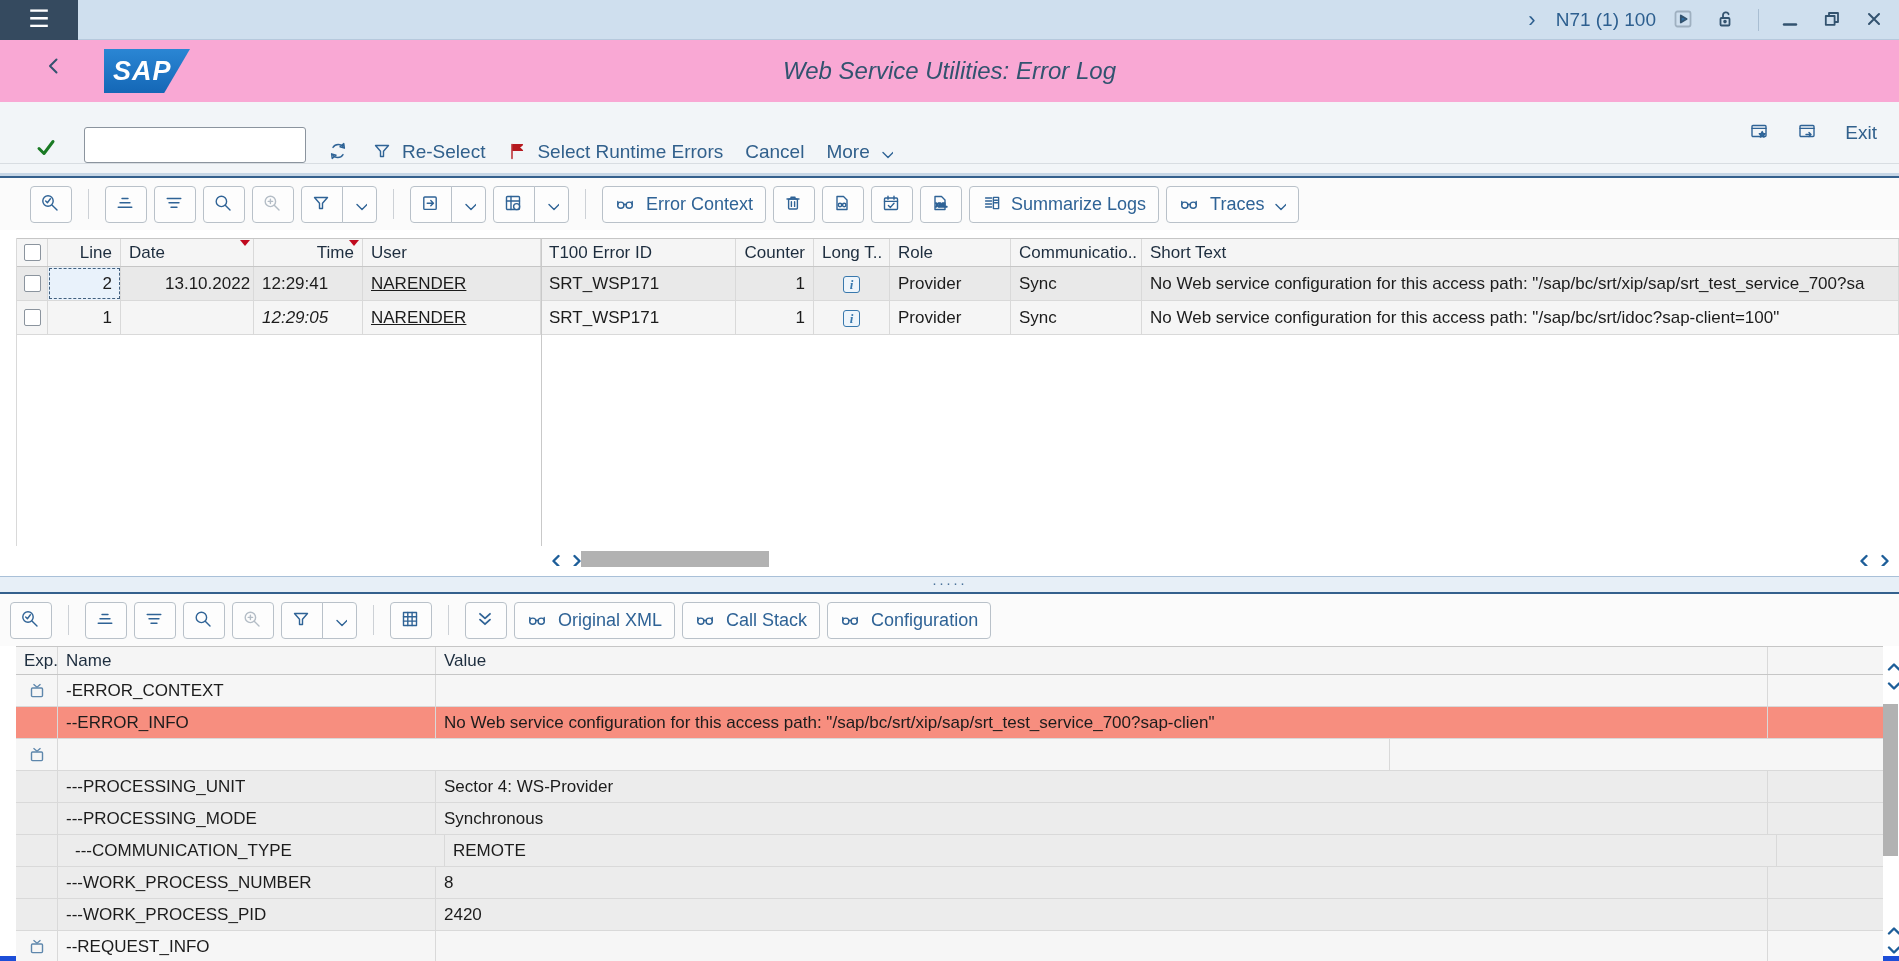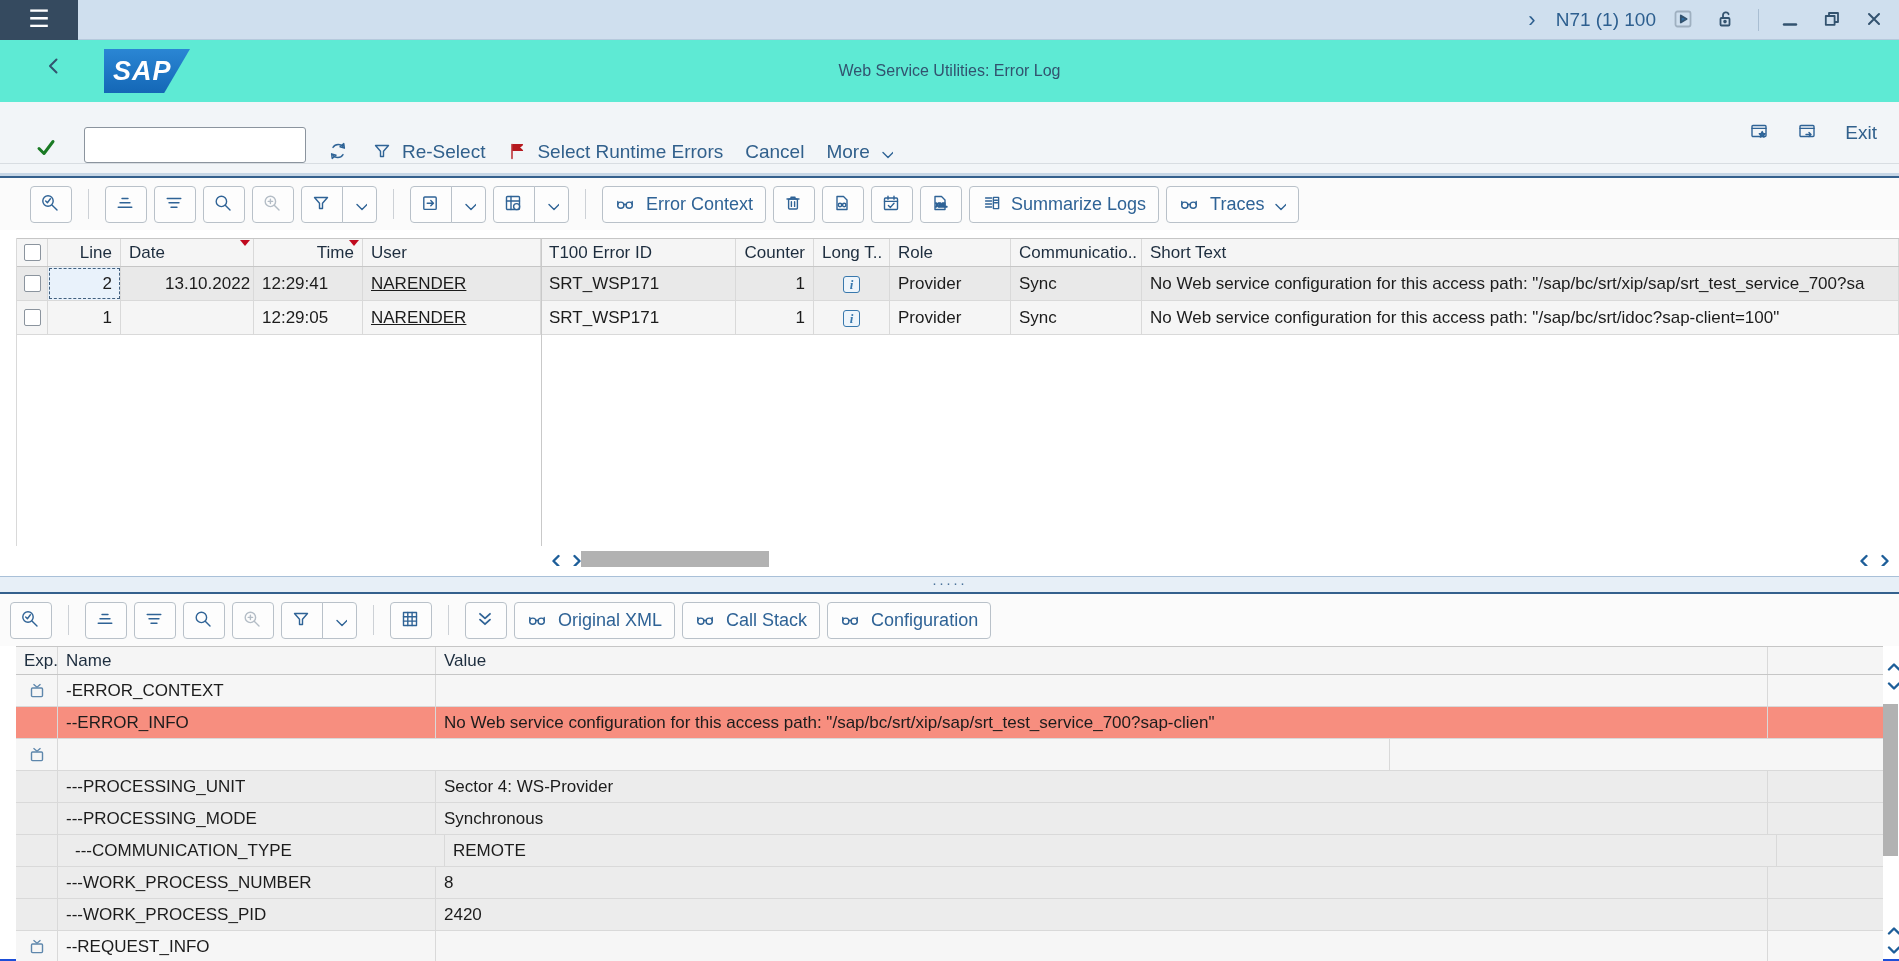--- a/index.html
+++ b/index.html
@@ -15,25 +15,25 @@
   #topbar { position:absolute; left:0; top:0; width:1899px; height:40px; background:#cfdfee; border-bottom:1px solid #b6c9dc; }
   #menu-btn { position:absolute; left:0; top:0; width:78px; height:40px; background:#354a5f; color:#fff; font-size:24px; text-align:center; line-height:38px; cursor:pointer; }
   #sys-cluster { position:absolute; right:10px; top:0; height:40px; display:flex; align-items:center; gap:14px; }
   #sys-chevron { color:#2d5f8f; font-size:22px; line-height:1; margin-right:6px; }
   #sys-text { color:#2d5f8f; font-size:19px; }
   .sys-divider { width:1px; height:22px; background:#a9bed2; margin:0 4px; }
   .winbtn { width:28px; height:28px; display:flex; align-items:center; justify-content:center; }
   .winbtn .ic * { stroke:#33536f; stroke-width:1.8; }
 
   
-  #titlebar { position:absolute; left:0; top:40px; width:1899px; height:62px; background:#5eead4; }
+  #titlebar { position:absolute; left:0; top:40px; width:1899px; height:62px; background:#f9a8d4; }
   #back-btn { position:absolute; left:44px; top:16px; width:30px; height:30px; }
   #back-btn .ic * { stroke:#33536f; stroke-width:2; }
   #sap-logo { position:absolute; left:104px; top:9px; width:86px; height:44px; background:linear-gradient(180deg,#2a86d4,#1467b6); clip-path:polygon(0 0,100% 0,70% 100%,0 100%); color:#fff; font-weight:bold; font-style:italic; font-size:27px; line-height:44px; padding-left:9px; letter-spacing:1px; }
-  #page-title { position:absolute; left:0; top:0; width:100%; height:62px; text-align:center; line-height:62px; color:#32536f; font-size:16px; }
+  #page-title { position:absolute; left:0; top:0; width:100%; height:62px; text-align:center; line-height:62px; color:#32536f; font-size:24px;font-style:italic; }
 
   
   #main-toolbar { position:absolute; left:0; top:102px; width:1899px; height:62px; background:#f2f5f8; border-bottom:1px solid #d8dde2; }
   #tb-left { position:absolute; left:36px; top:0; height:61px; display:flex; align-items:flex-end; gap:22px; }
   #tb-right { position:absolute; right:22px; top:0; height:61px; display:flex; align-items:center; gap:24px; }
   .tb-item { display:flex; align-items:center; gap:8px; color:#31608c; font-size:19px; cursor:pointer; white-space:nowrap; }
   #ok-btn .ic { width:26px; height:26px; } #ok-btn .ic * { stroke:#1a7a24; stroke-width:3; }
   #command-box { width:222px; height:36px; background:#fff; border:1px solid #8b949e; border-radius:3px; display:flex; align-items:center; }
   #command-input { flex:1; border:none; outline:none; height:30px; font-size:17px; padding:0 8px; font-family:"Liberation Sans",sans-serif; background:transparent; }
   #command-box .ic { width:18px; height:18px; margin-right:8px; } .flag-ic * { stroke:#b6191f; }
@@ -76,21 +76,21 @@
   .scr-arrow .ic { width:15px; height:15px; } .scr-arrow .ic * { stroke:#1d5e99; stroke-width:2.4; }
   #hs-left { position:absolute; left:545px; top:4px; display:flex; gap:4px; }
   #hs-thumb { position:absolute; left:581px; top:5px; width:188px; height:16px; background:#b2b2b2; cursor:grab; }
   #hs-right { position:absolute; right:8px; top:4px; display:flex; gap:4px; }
 
   
   #splitter { position:absolute; left:0; top:576px; width:1899px; height:16px; background:#e7eff7; border-top:1px solid #a9c0d8; cursor:row-resize; }
   #splitter .dots { position:absolute; left:0; width:100%; top:-2px; text-align:center; color:#4c749c; font-size:15px; letter-spacing:2px; line-height:16px; }
 
   
-  #lower-panel { position:absolute; left:0; top:592px; width:1899px; height:369px; background:#fff; border-top:2px solid #34608d; border-bottom:2px solid #1d4ed8;text-decoration:underline; }
+  #lower-panel { position:absolute; left:0; top:592px; width:1899px; height:369px; background:#fff; border-top:2px solid #34608d; border-bottom:5px solid #1d4ed8;text-decoration:underline; }
   #lower-grid .gridrow { height:32px; }
   #lower-grid .gcell { line-height:31px; }
   .k-node { background:#f6f6f6; }
   .k-detail { background:#ececec; }
   .k-error { background:#f78e7f; }
   .exp-ic { display:block; margin:6px auto 0; width:19px; height:19px; cursor:pointer; }
   .exp-ic * { stroke:#5e87ac; stroke-width:1.4; fill:none; }
   .hfiller { border-right:none; }
 
   
@@ -473,21 +473,21 @@
         <div class="gcell" style="width: 121px;">Provider</div>
         <div class="gcell" style="width: 131px;">Sync</div>
         <div class="gcell" style="width: 757px;">No Web service configuration for this access path: "/sap/bc/srt/xip/sap/srt_test_service_700?sa</div>
       </div>
       <div class="gridrow row-1">
         <div class="gcell" style="width: 32px;">
           <div class="cbx"></div>
         </div>
         <div class="gcell r" style="width: 73px;">1</div>
         <div class="gcell" style="width: 133px;"></div>
-        <div class="gcell" style="width: 109px;">12:29:05</div>
+        <div class="gcell" style="width: 109px; font-style: italic;">12:29:05</div>
         <div class="gcell" style="width: 178px;"><span class="lnk">NARENDER</span></div>
         <div class="gcell" style="width: 195px;">SRT_WSP171</div>
         <div class="gcell r" style="width: 78px;">1</div>
         <div class="gcell c" style="width: 76px;"><span class="info-ic">i</span></div>
         <div class="gcell" style="width: 121px;">Provider</div>
         <div class="gcell" style="width: 131px;">Sync</div>
         <div class="gcell" style="width: 757px;">No Web service configuration for this access path: "/sap/bc/srt/idoc?sap-client=100"</div>
       </div>
     </div>
   <div id="frozen-line"></div>

